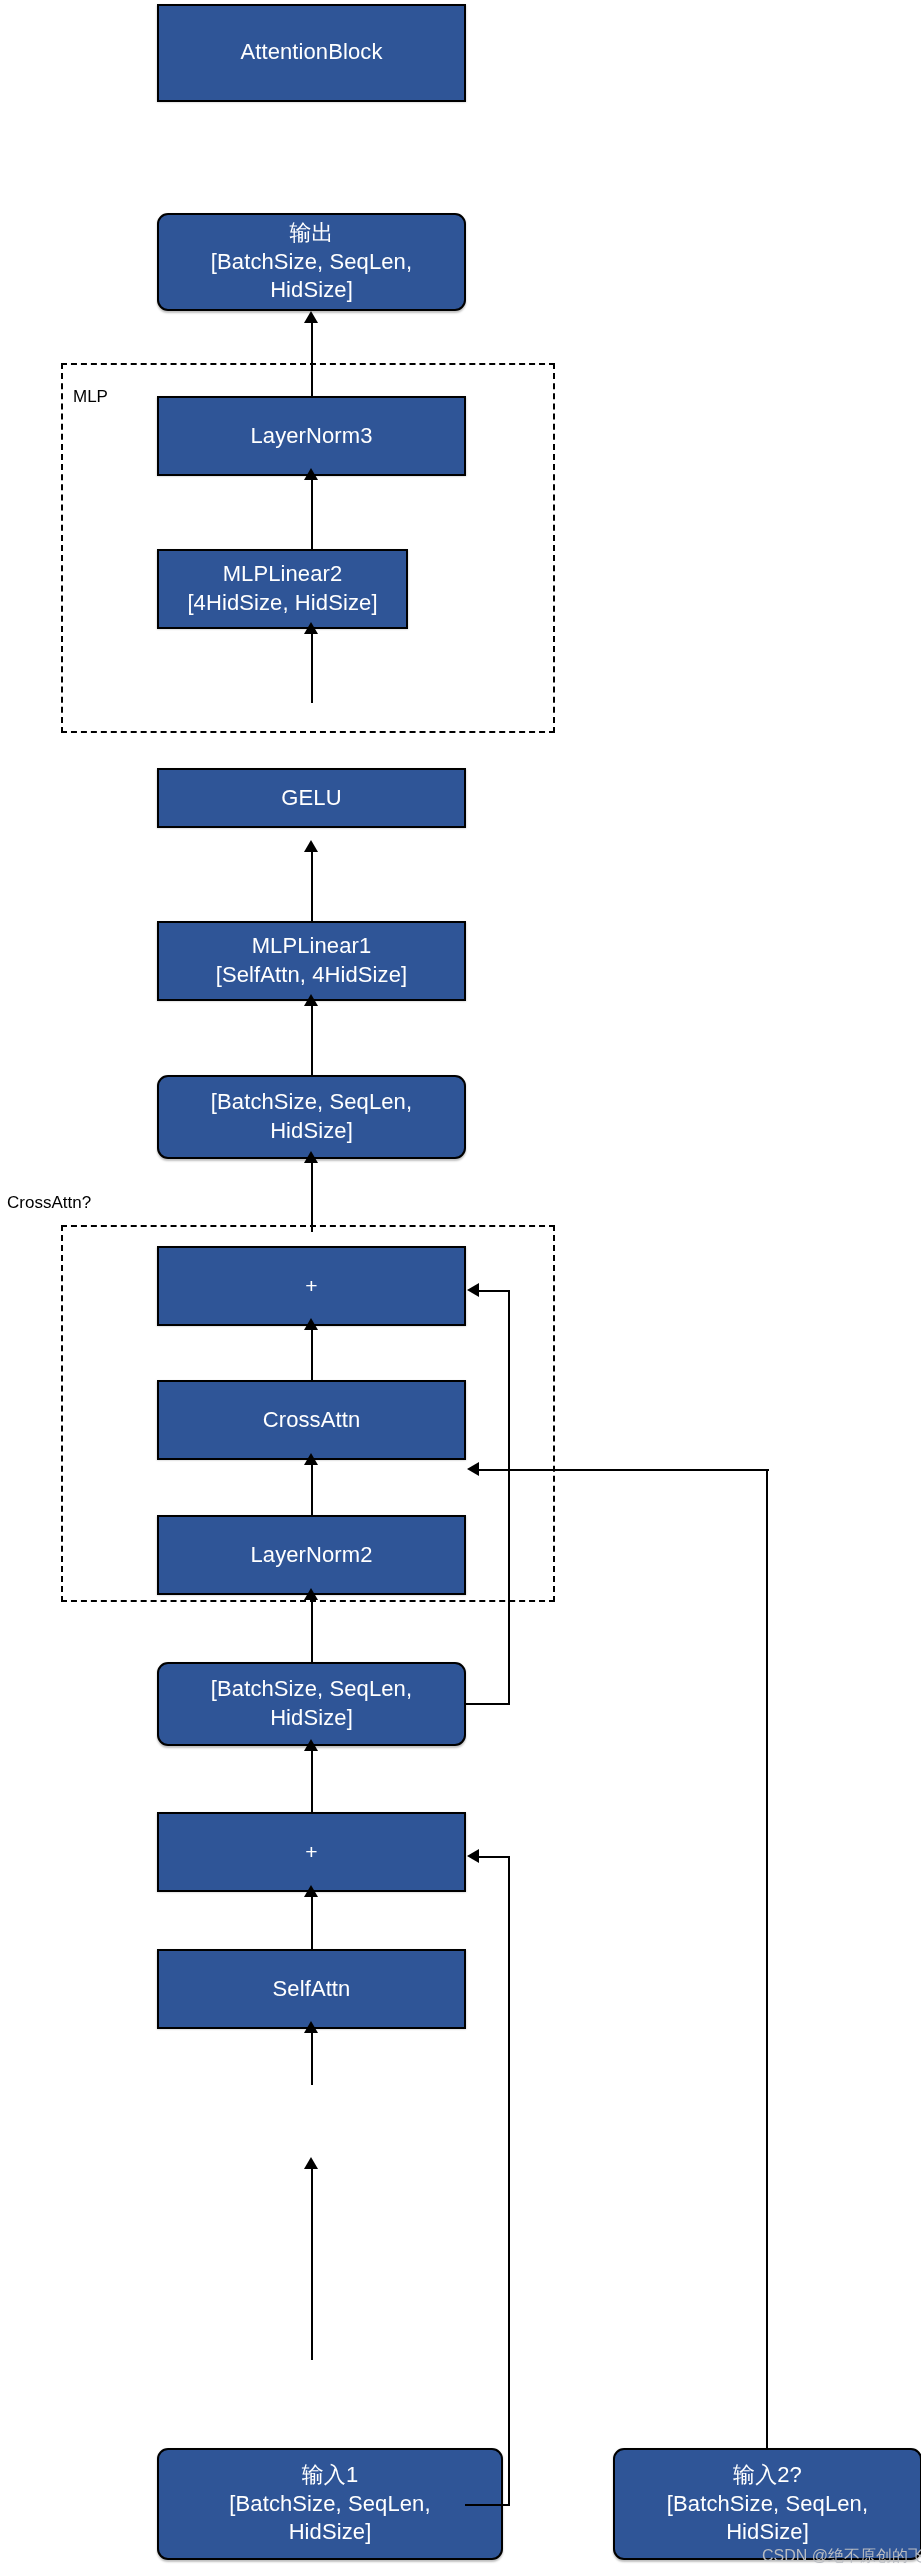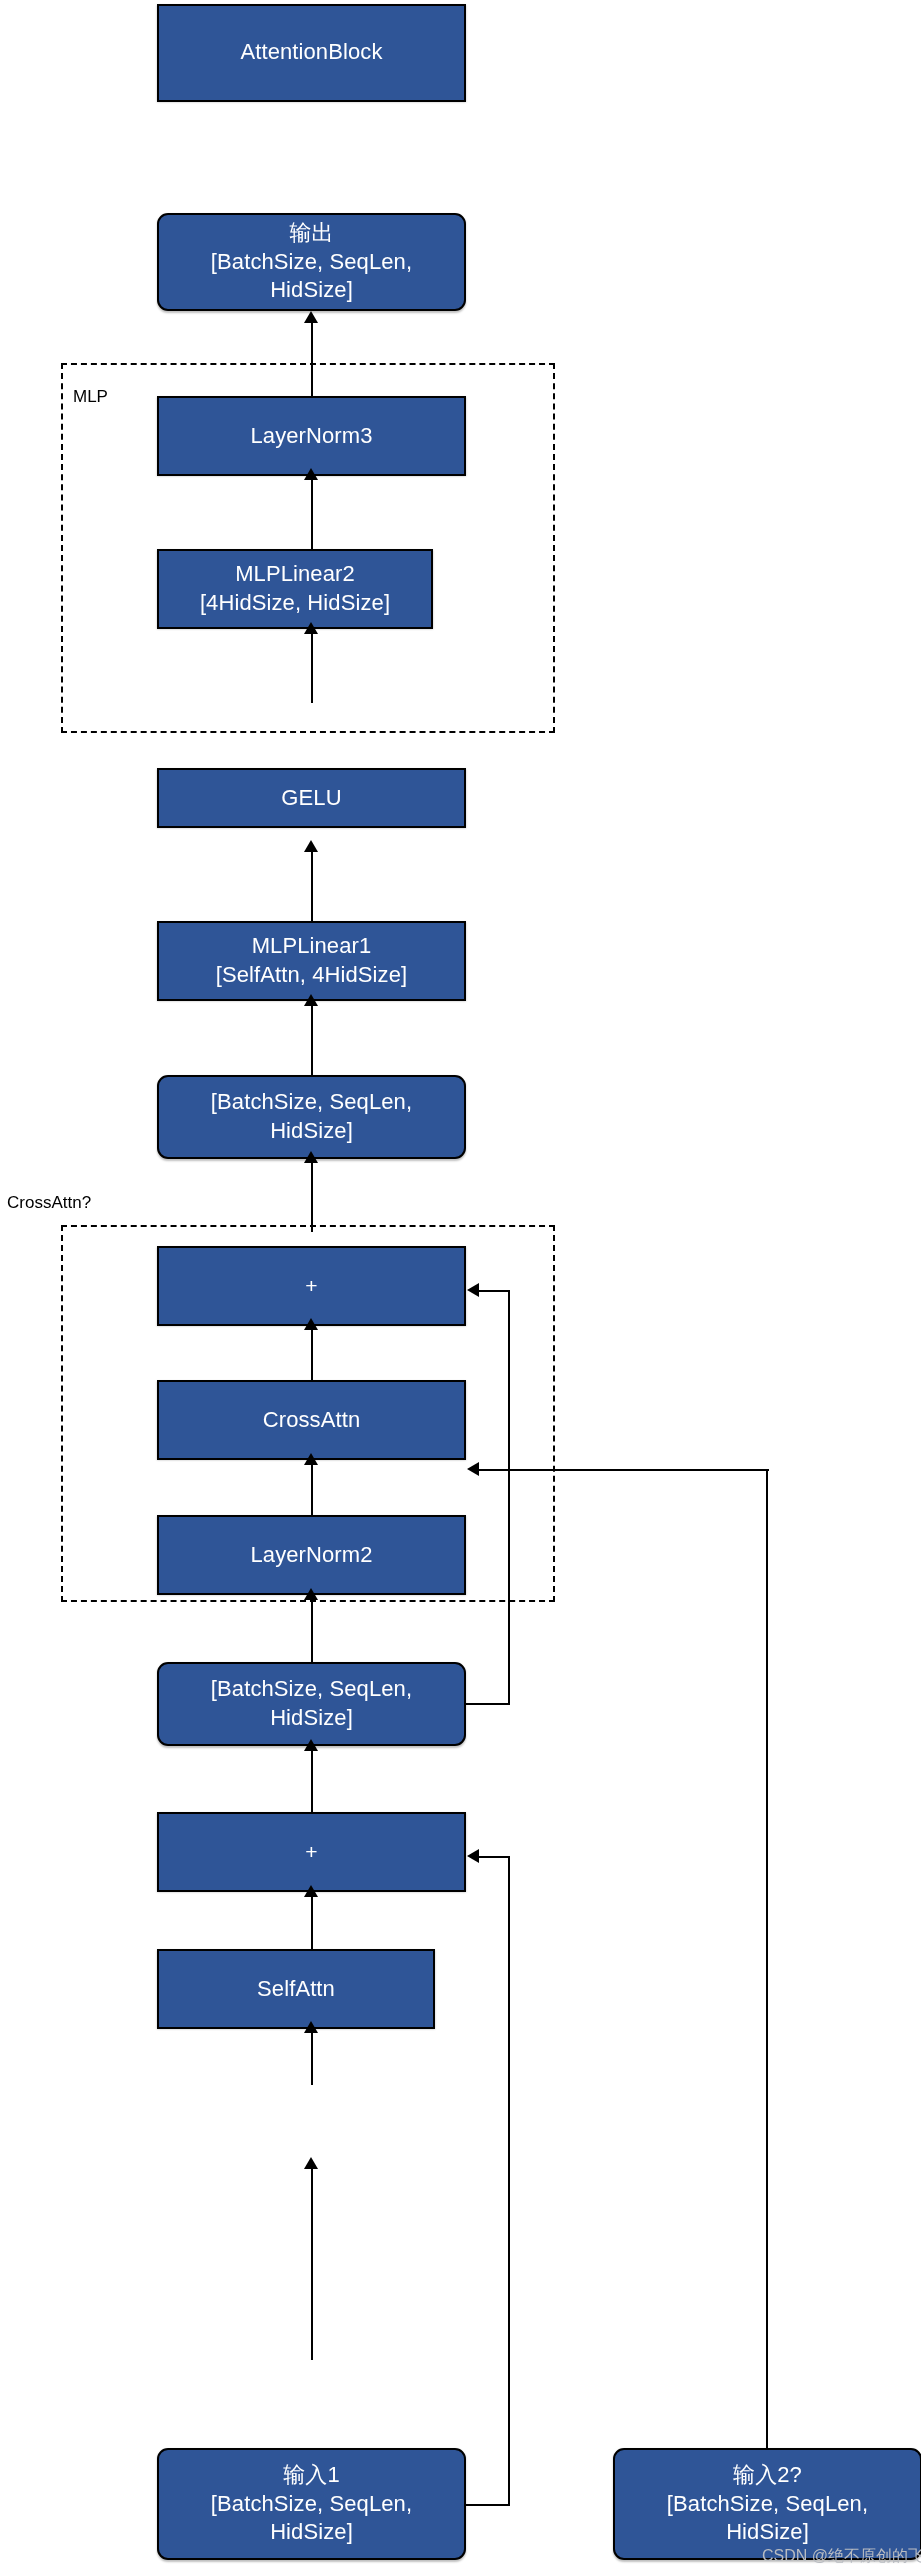--- a/index.html
+++ b/index.html
@@ -97,21 +97,21 @@
 HidSize]</div>
 
   <div class="vline" style="left:311px; top:319px; height:77px;"></div>
   <div class="arrow-up" style="left:304px; top:311px;"></div>
 
   <div class="node" style="left:157px; top:396px; width:309px; height:80px;">LayerNorm3</div>
 
   <div class="vline" style="left:311px; top:476px; height:73px;"></div>
   <div class="arrow-up" style="left:304px; top:468px;"></div>
 
-  <div class="node" style="left:157px; top:549px; width:276px; height:80px;">MLPLinear2
+  <div class="node" style="left:157px; top:549px; width:251px; height:80px;">MLPLinear2
 [4HidSize, HidSize]</div>
 
   <div class="vline" style="left:311px; top:630px; height:73px;"></div>
   <div class="arrow-up" style="left:304px; top:622px;"></div>
 
   <div class="node" style="left:157px; top:768px; width:309px; height:60px;">GELU</div>
 
   <div class="vline" style="left:311px; top:848px; height:73px;"></div>
   <div class="arrow-up" style="left:304px; top:840px;"></div>
 
@@ -154,30 +154,30 @@
   <div class="arrow-left" style="left:467px; top:1283px;"></div>
 
   <div class="vline" style="left:311px; top:1746px; height:66px;"></div>
   <div class="arrow-up" style="left:304px; top:1739px;"></div>
 
   <div class="node plus" style="left:157px; top:1812px; width:309px; height:80px;">+</div>
 
   <div class="vline" style="left:311px; top:1893px; height:56px;"></div>
   <div class="arrow-up" style="left:304px; top:1885px;"></div>
 
-  <div class="node" style="left:157px; top:1949px; width:278px; height:80px;">SelfAttn</div>
+  <div class="node" style="left:157px; top:1949px; width:309px; height:80px;">SelfAttn</div>
 
   <div class="vline" style="left:311px; top:2029px; height:56px;"></div>
   <div class="arrow-up" style="left:304px; top:2021px;"></div>
 
 
   <div class="vline" style="left:311px; top:2165px; height:195px;"></div>
   <div class="arrow-up" style="left:304px; top:2157px;"></div>
 
-  <div class="node rounded" style="left:157px; top:2448px; width:309px; height:112px;">输入1
+  <div class="node rounded" style="left:157px; top:2448px; width:346px; height:112px;">输入1
 [BatchSize, SeqLen,
 HidSize]</div>
 
   <div class="hline" style="left:465px; top:2504px; width:45px;"></div>
   <div class="vline" style="left:508px; top:1856px; height:650px;"></div>
   <div class="hline" style="left:479px; top:1856px; width:31px;"></div>
   <div class="arrow-left" style="left:467px; top:1849px;"></div>
 
   <div class="node rounded" style="left:613px; top:2448px; width:309px; height:112px;">输入2?
 [BatchSize, SeqLen,

